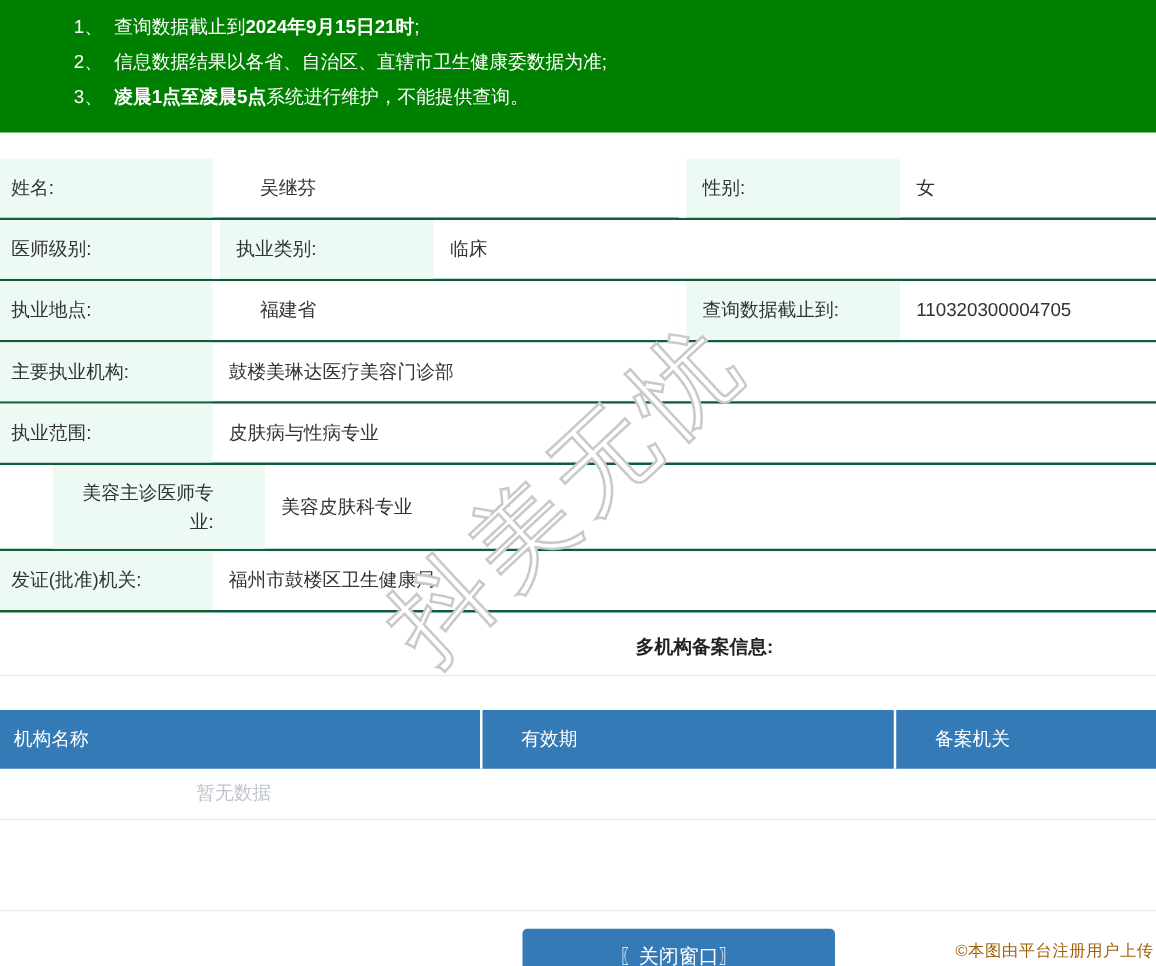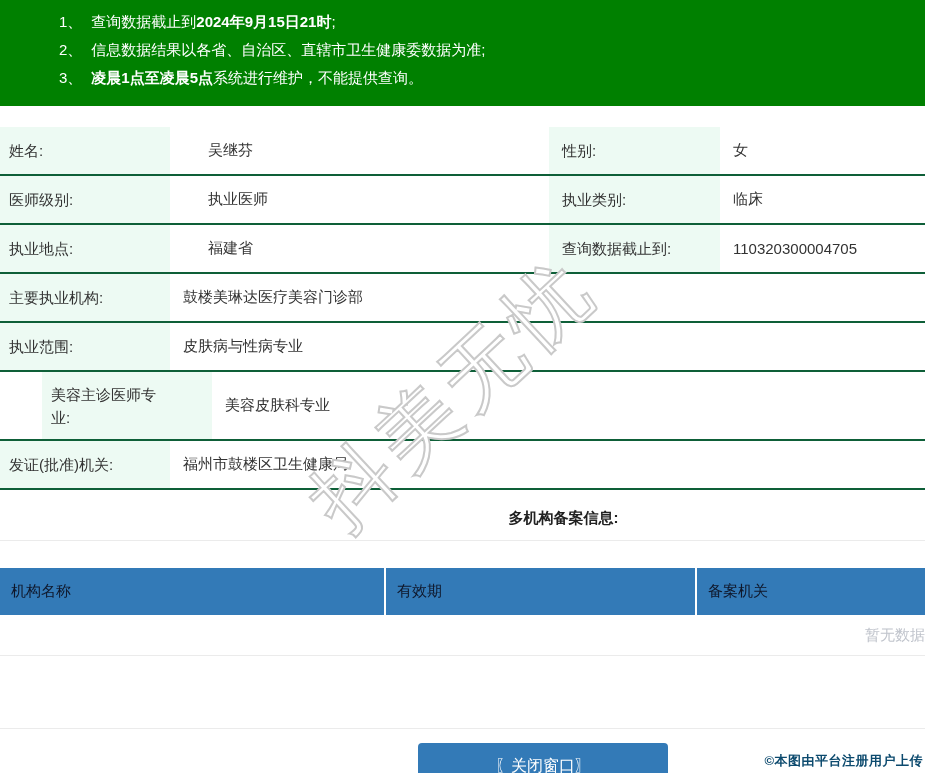--- a/index.html
+++ b/index.html
@@ -23,56 +23,56 @@
     display:flex;align-items:stretch;
     border-bottom:2px solid var(--divider,#0e5f38);
     min-height:47px;background:#fff;
   }
   .irow.tall{min-height:67px;padding-left:42px;}
   .lbl{
     width:170px;min-width:170px;box-sizing:border-box;
     background:var(--label-bg,#edfaf3);
     display:flex;align-items:center;padding-left:9px;
   }
-  .lbl .t{max-width:120px;line-height:23px;}
+  .lbl .t{max-width:120px;line-height:23px;text-align:right;}
   .lbl.second{width:177px;min-width:177px;border-left:6px solid #fff;padding-left:13px;}
   .val{display:flex;align-items:center;padding-left:13px;box-sizing:border-box;}
   .val.first{width:373px;min-width:373px;padding-left:38px;}
   .val.rest{flex:1;}
   
   .section-title{
     margin-top:18px;height:20px;line-height:20px;
     text-align:center;padding-left:157px;
     font-weight:bold;color:#222;margin-left:45px;
   }
   .hr{border:0;border-top:1px solid #ebebeb;height:0;margin:0;}
   .hr1{margin-top:12px;}
   .grid-head{
     display:flex;height:47px;margin-top:27px;
-    background:var(--head-bg,#337ab7);color:#0f172a;
+    background:var(--head-bg,#337ab7);color:#ffffff;gap:20px;
   }
   .grid-head .hcell{display:flex;align-items:center;padding-left:11px;box-sizing:border-box;}
   .grid-head .c1{width:386px;border-right:2px solid #fff;}
   .grid-head .c2{width:311px;border-right:2px solid #fff;}
   .grid-head .c3{flex:1;}
   .no-data{
     height:40px;line-height:40px;border-bottom:1px solid #ebebeb;
-    text-align:right;padding-left:157px;color:#c0c4cc;
+    text-align:left;padding-left:157px;color:#c0c4cc;
   }
   .spacer{height:72px;}
   
   .footer{border-top:1px solid #ebebeb;}
   .close-btn{
     display:block;margin:14px 0 0 418px;width:250px;height:45px;
     background:var(--head-bg,#337ab7);color:#fff;border:0;border-radius:4px;
     font-size:16px;font-family:inherit;text-align:center;line-height:40px;cursor:pointer;
   }
   .upload-note{
     position:absolute;right:2px;bottom:3px;
-    font-size:13px;font-weight:bold;color:#0c4a6e;letter-spacing:0.5px;
+    font-size:13px;font-weight:normal;color:#a16207;letter-spacing:0.5px;
     text-shadow:-1px -1px 0 #fff,1px -1px 0 #fff,-1px 1px 0 #fff,1px 1px 0 #fff;
     text-align:center;
   }
   
   .watermark{
     position:absolute;left:278px;top:341px;z-index:5;
     transform:rotate(-43deg);transform-origin:center;
     font-size:80px;letter-spacing:8px;white-space:nowrap;
     color:#fff;-webkit-text-stroke:2px #c9c9c9;
     pointer-events:none;
@@ -97,21 +97,20 @@
       <div class="val first">吴继芬</div>
       <div class="lbl second">
         <span class="t">性别:</span>
       </div>
       <div class="val rest">女</div>
     </div>
     <div class="irow">
       <div class="lbl">
         <span class="t">医师级别:</span>
       </div>
-      <div class="val first">执业医师</div>
       <div class="lbl second">
         <span class="t">执业类别:</span>
       </div>
       <div class="val rest">临床</div>
     </div>
     <div class="irow">
       <div class="lbl">
         <span class="t">执业地点:</span>
       </div>
       <div class="val first">福建省</div>

